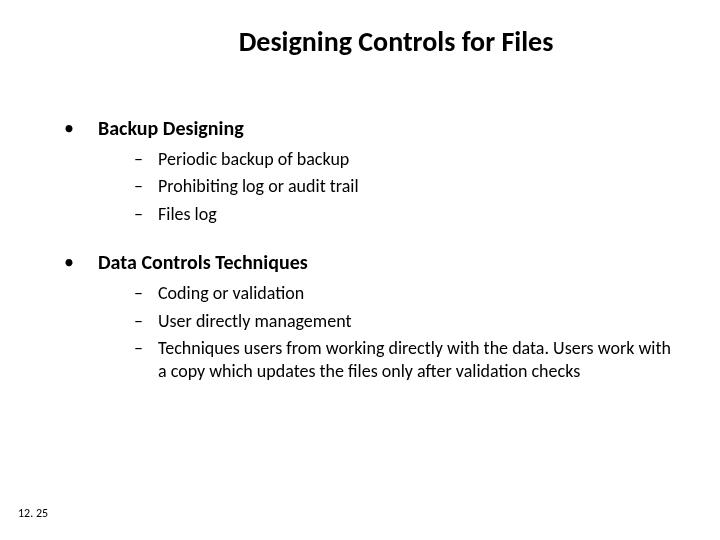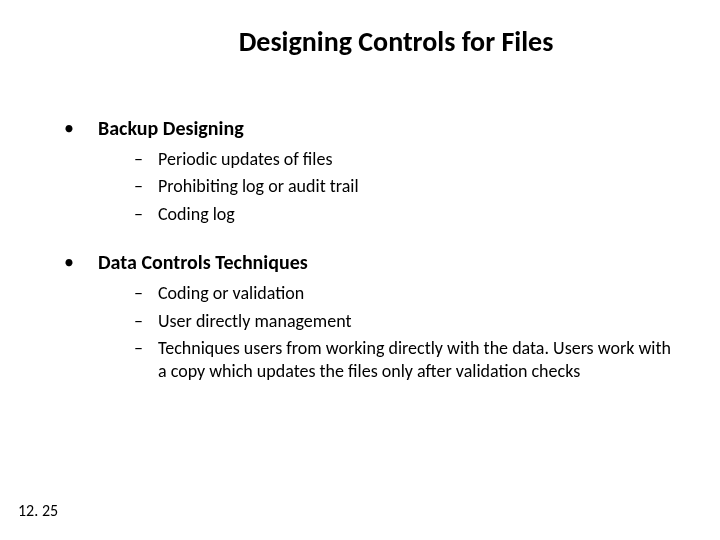--- a/index.html
+++ b/index.html
@@ -68,49 +68,49 @@
     margin-bottom: 4px;
   }
   .l2-bullet {
     width: 24px;
     flex: 0 0 24px;
   }
   .page-num {
     position: absolute;
     left: 18px;
     bottom: 20px;
-    font-size: 16px;
+    font-size: 12px;
   }
 </style>
 </head>
 <body>
 
 <div class="slide">
   <div class="title">Designing Controls for Files</div>
 
   <div class="content">
     <ul class="level1">
 
       <li>
         <div class="l1-row">
           <span class="l1-bullet">•</span>
           <span>Backup Designing</span>
         </div>
         <ul class="level2">
           <li>
             <span class="l2-bullet">–</span>
-            <span>Periodic updates of files</span>
+            <span>Periodic backup of backup</span>
           </li>
           <li>
             <span class="l2-bullet">–</span>
             <span>Prohibiting log or audit trail</span>
           </li>
           <li>
             <span class="l2-bullet">–</span>
-            <span>Coding log</span>
+            <span>Files log</span>
           </li>
         </ul>
       </li>
 
       <li>
         <div class="l1-row">
           <span class="l1-bullet">•</span>
           <span>Data Controls Techniques</span>
         </div>
         <ul class="level2">

